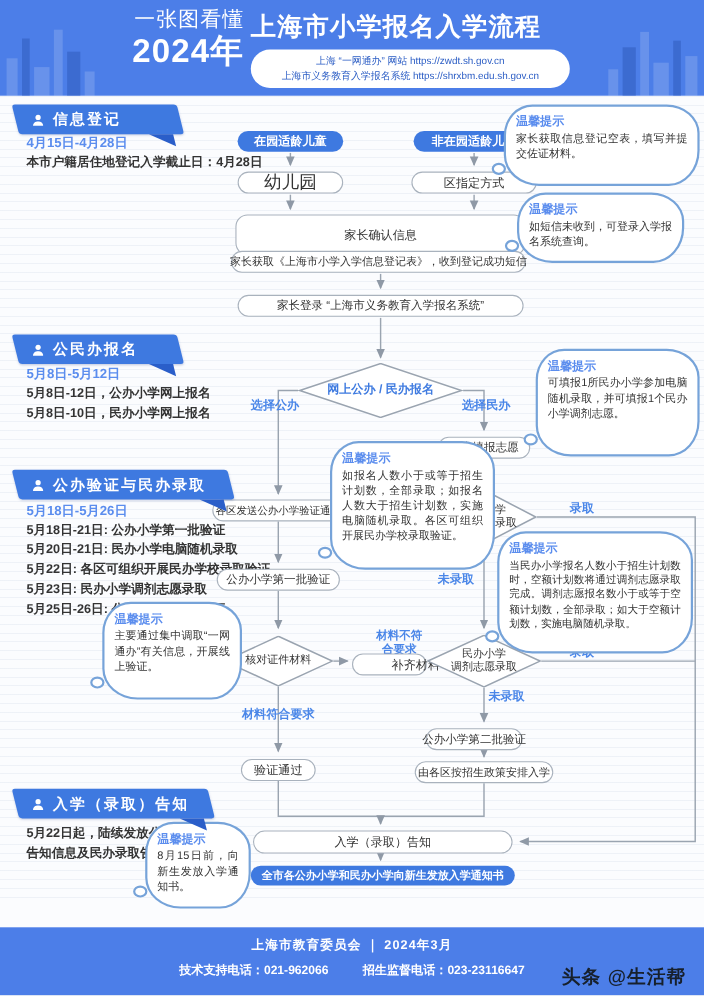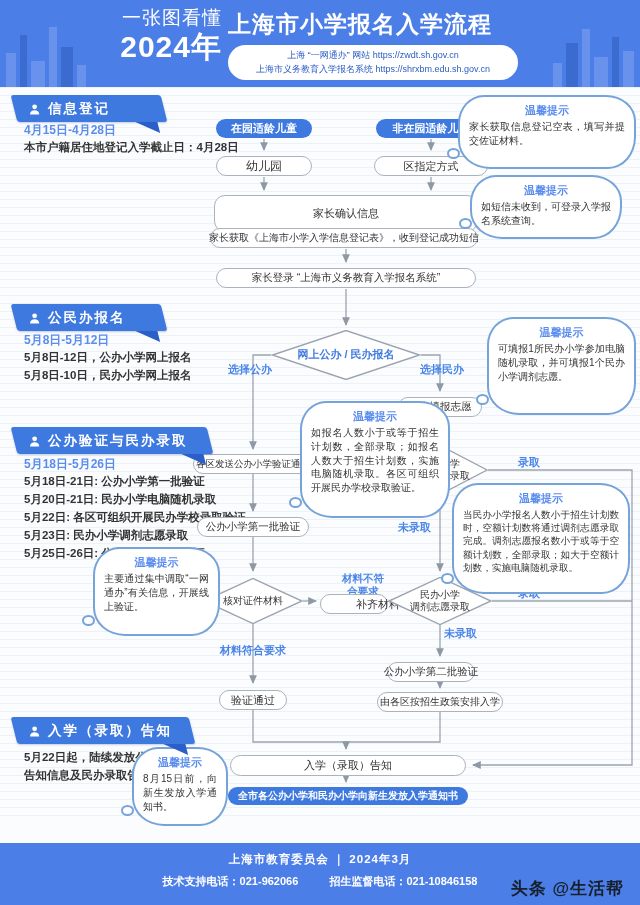--- a/index.html
+++ b/index.html
@@ -40,21 +40,21 @@
   .pill.blue{background:#3e79e0;color:#fff;font-weight:bold;}
   .diamond{display:flex;align-items:center;justify-content:center;z-index:2;}
   .diamond svg{position:absolute;left:0;top:0;width:100%;height:100%;}
   .dtext{position:relative;font-size:10px;color:#333;text-align:center;line-height:1.25;z-index:1;}
   .dtext.bluetext{color:#3f7be0;font-weight:bold;font-size:11px;white-space:nowrap;}
   
   .cloud{background:#fff;border:2px solid #76a3d9;z-index:3;padding:6px 9px 5px;
          border-radius:26px 30px 28px 32px / 28px 26px 32px 28px;}
   .cloud::after{content:"";position:absolute;left:-13px;bottom:8px;width:9px;height:7px;
          border:2px solid #76a3d9;background:#fff;border-radius:50%;}
-  .cloud .ct{color:#5b8dee;font-weight:bold;font-size:11px;text-align:center;margin-bottom:2px;}
+  .cloud .ct{color:#5b8dee;font-weight:bold;font-size:11px;text-align:left;margin-bottom:2px;}
   .cloud .cb{color:#333;font-size:10px;line-height:1.38;text-align:justify;}
   
   .wires{left:0;top:0;width:640px;height:905px;z-index:1;}
   
   .footer{left:0;top:843px;width:640px;height:62px;background:#4c7ee8;z-index:4;color:#fff;}
   .f1{position:absolute;left:0;top:9px;width:100%;text-align:center;font-size:11.5px;font-weight:bold;letter-spacing:1px;}
   .f2{position:absolute;left:0;top:31px;width:100%;text-align:center;font-size:11px;font-weight:bold;}
   .f2 span{margin:0 14px;}
   .wm{position:absolute;right:16px;bottom:5px;font-size:17px;font-weight:bold;color:#17202c;letter-spacing:1px;}
   .picon{display:inline-flex;}
@@ -135,21 +135,21 @@
           </svg>
       </span>
       <span>信息登记</span>
     </div>
   </div>
   <div class="abs date" style="left:24px;top:122px;">4月15日-4月28日</div>
   <div class="abs note" style="left:24px;top:140px;">本市户籍居住地登记入学截止日：4月28日</div>
 
   <div class="abs pill blue" style="left:216px;top:119px;width:96px;height:19px;font-size:11px;">在园适龄儿童</div>
   <div class="abs pill blue" style="left:376px;top:119px;width:110px;height:19px;font-size:11px;">非在园适龄儿童</div>
-  <div class="abs pill white" style="left:216px;top:156px;width:96px;height:20px;font-size:12px;">幼儿园</div>
+  <div class="abs pill white" style="left:216px;top:156px;width:96px;height:20px;font-size:16px;">幼儿园</div>
   <div class="abs pill white" style="left:374px;top:156px;width:114px;height:20px;font-size:11px;">区指定方式</div>
   <div class="abs pill white" style="left:214px;top:195px;width:264px;height:37px;font-size:11px;">家长确认信息</div>
   <div class="abs pill white" style="left:210px;top:228px;width:268px;height:20px;font-size:10px;">家长获取《上海市小学入学信息登记表》，收到登记成功短信</div>
   <div class="abs pill white" style="left:216px;top:268px;width:260px;height:20px;font-size:10.5px;">家长登录 “上海市义务教育入学报名系统”</div>
 
   <div class="abs cloud" style="left:458px;top:95px;width:178px;height:74px;">
     <div class="ct">温馨提示</div>
     <div class="cb">家长获取信息登记空表，填写并提交佐证材料。</div>
   </div>
   <div class="abs cloud" style="left:470px;top:175px;width:152px;height:64px;">
@@ -287,18 +287,18 @@
   <div class="abs pill blue" style="left:228px;top:787px;width:240px;height:18px;font-size:10px;">全市各公办小学和民办小学向新生发放入学通知书</div>
 
   <div class="abs footer">
     <div class="f1">
       <span>上海市教育委员会</span>
       <span>｜</span>
       <span>2024年3月</span>
     </div>
     <div class="f2">
       <span>技术支持电话：021-962066</span>
-      <span>招生监督电话：021-10846158</span>
+      <span>招生监督电话：023-23116647</span>
     </div>
     <div class="wm">头条 @生活帮</div>
   </div>
 
 </div>
 
 </body></html>

